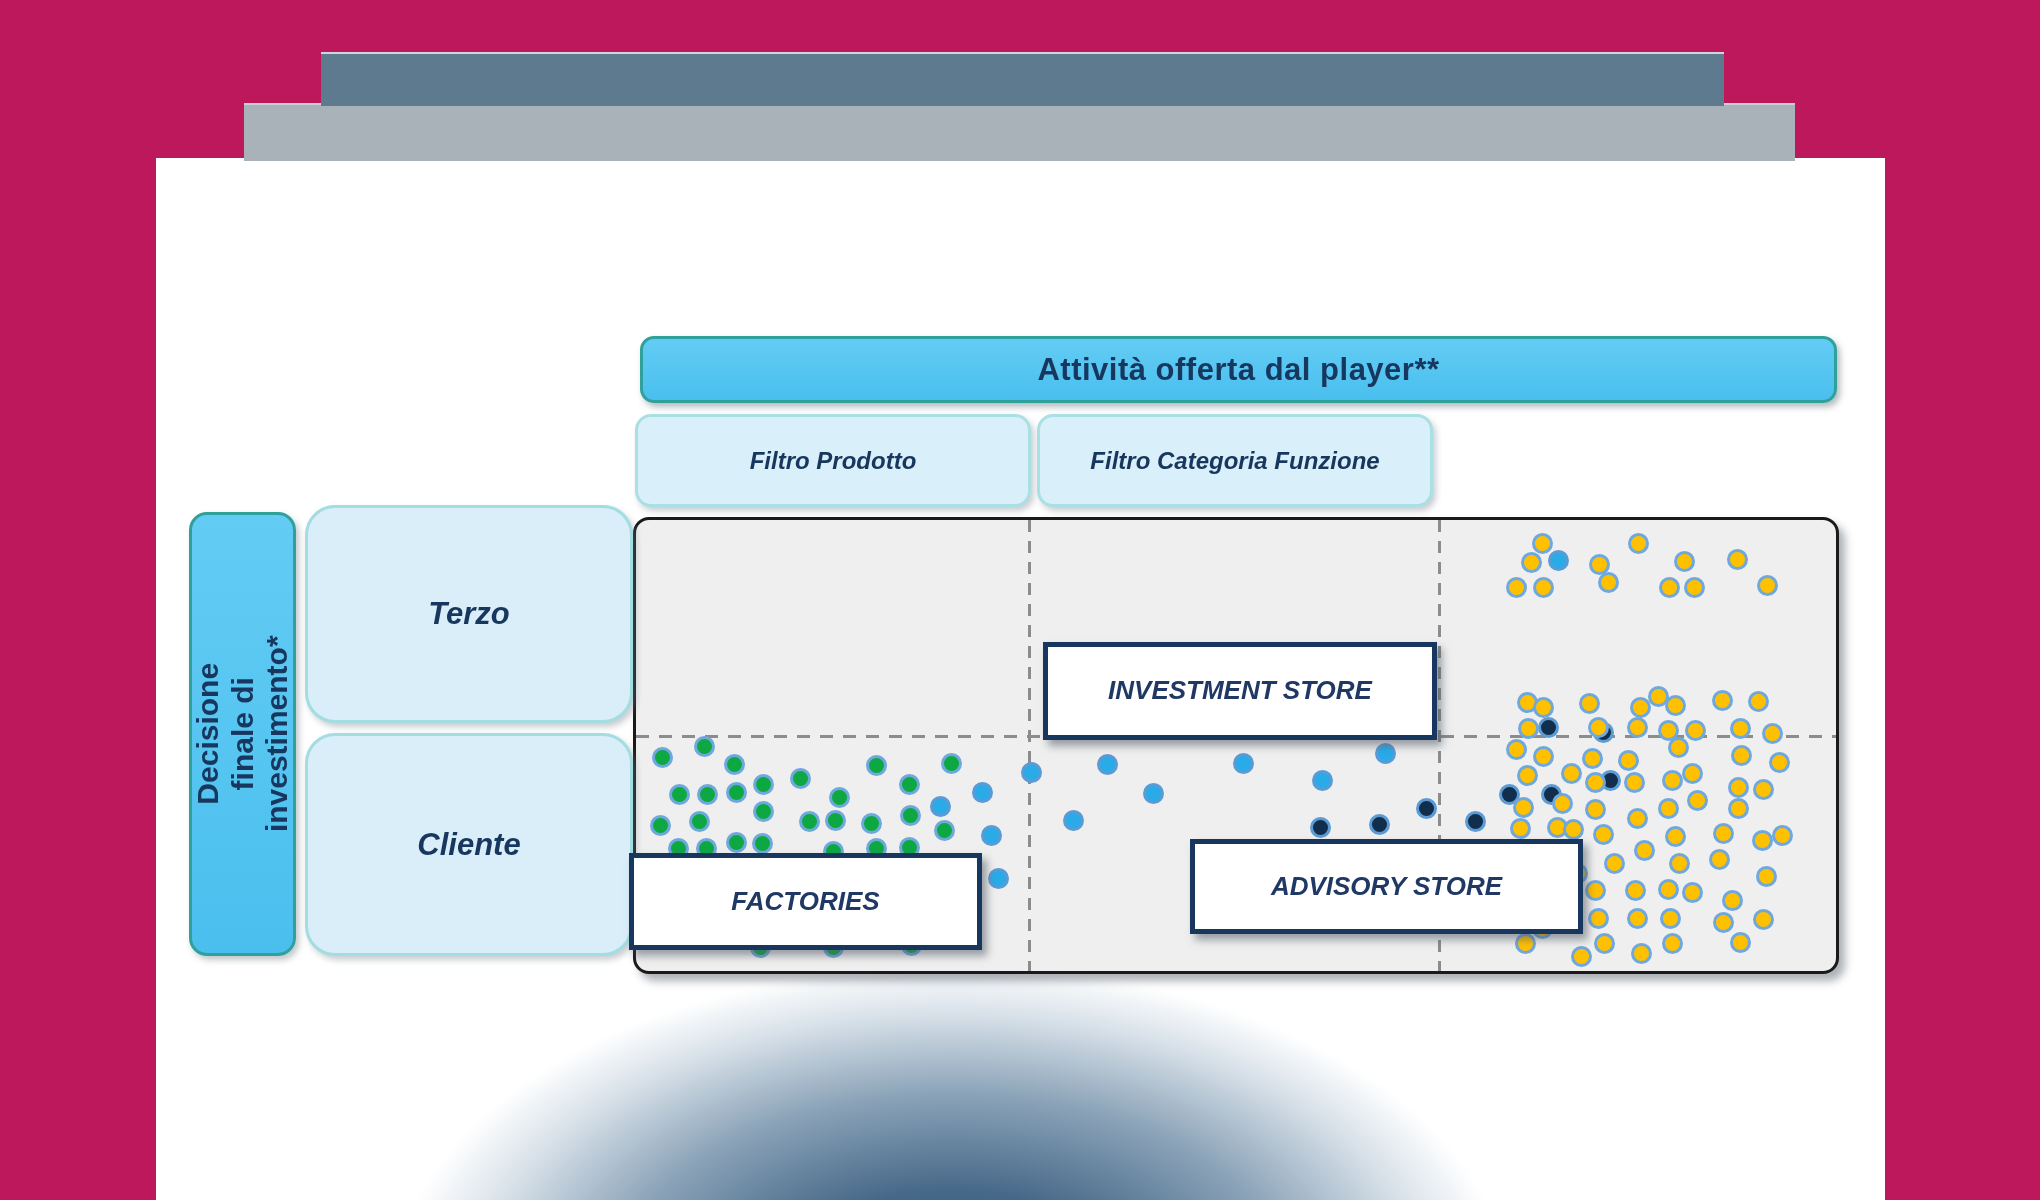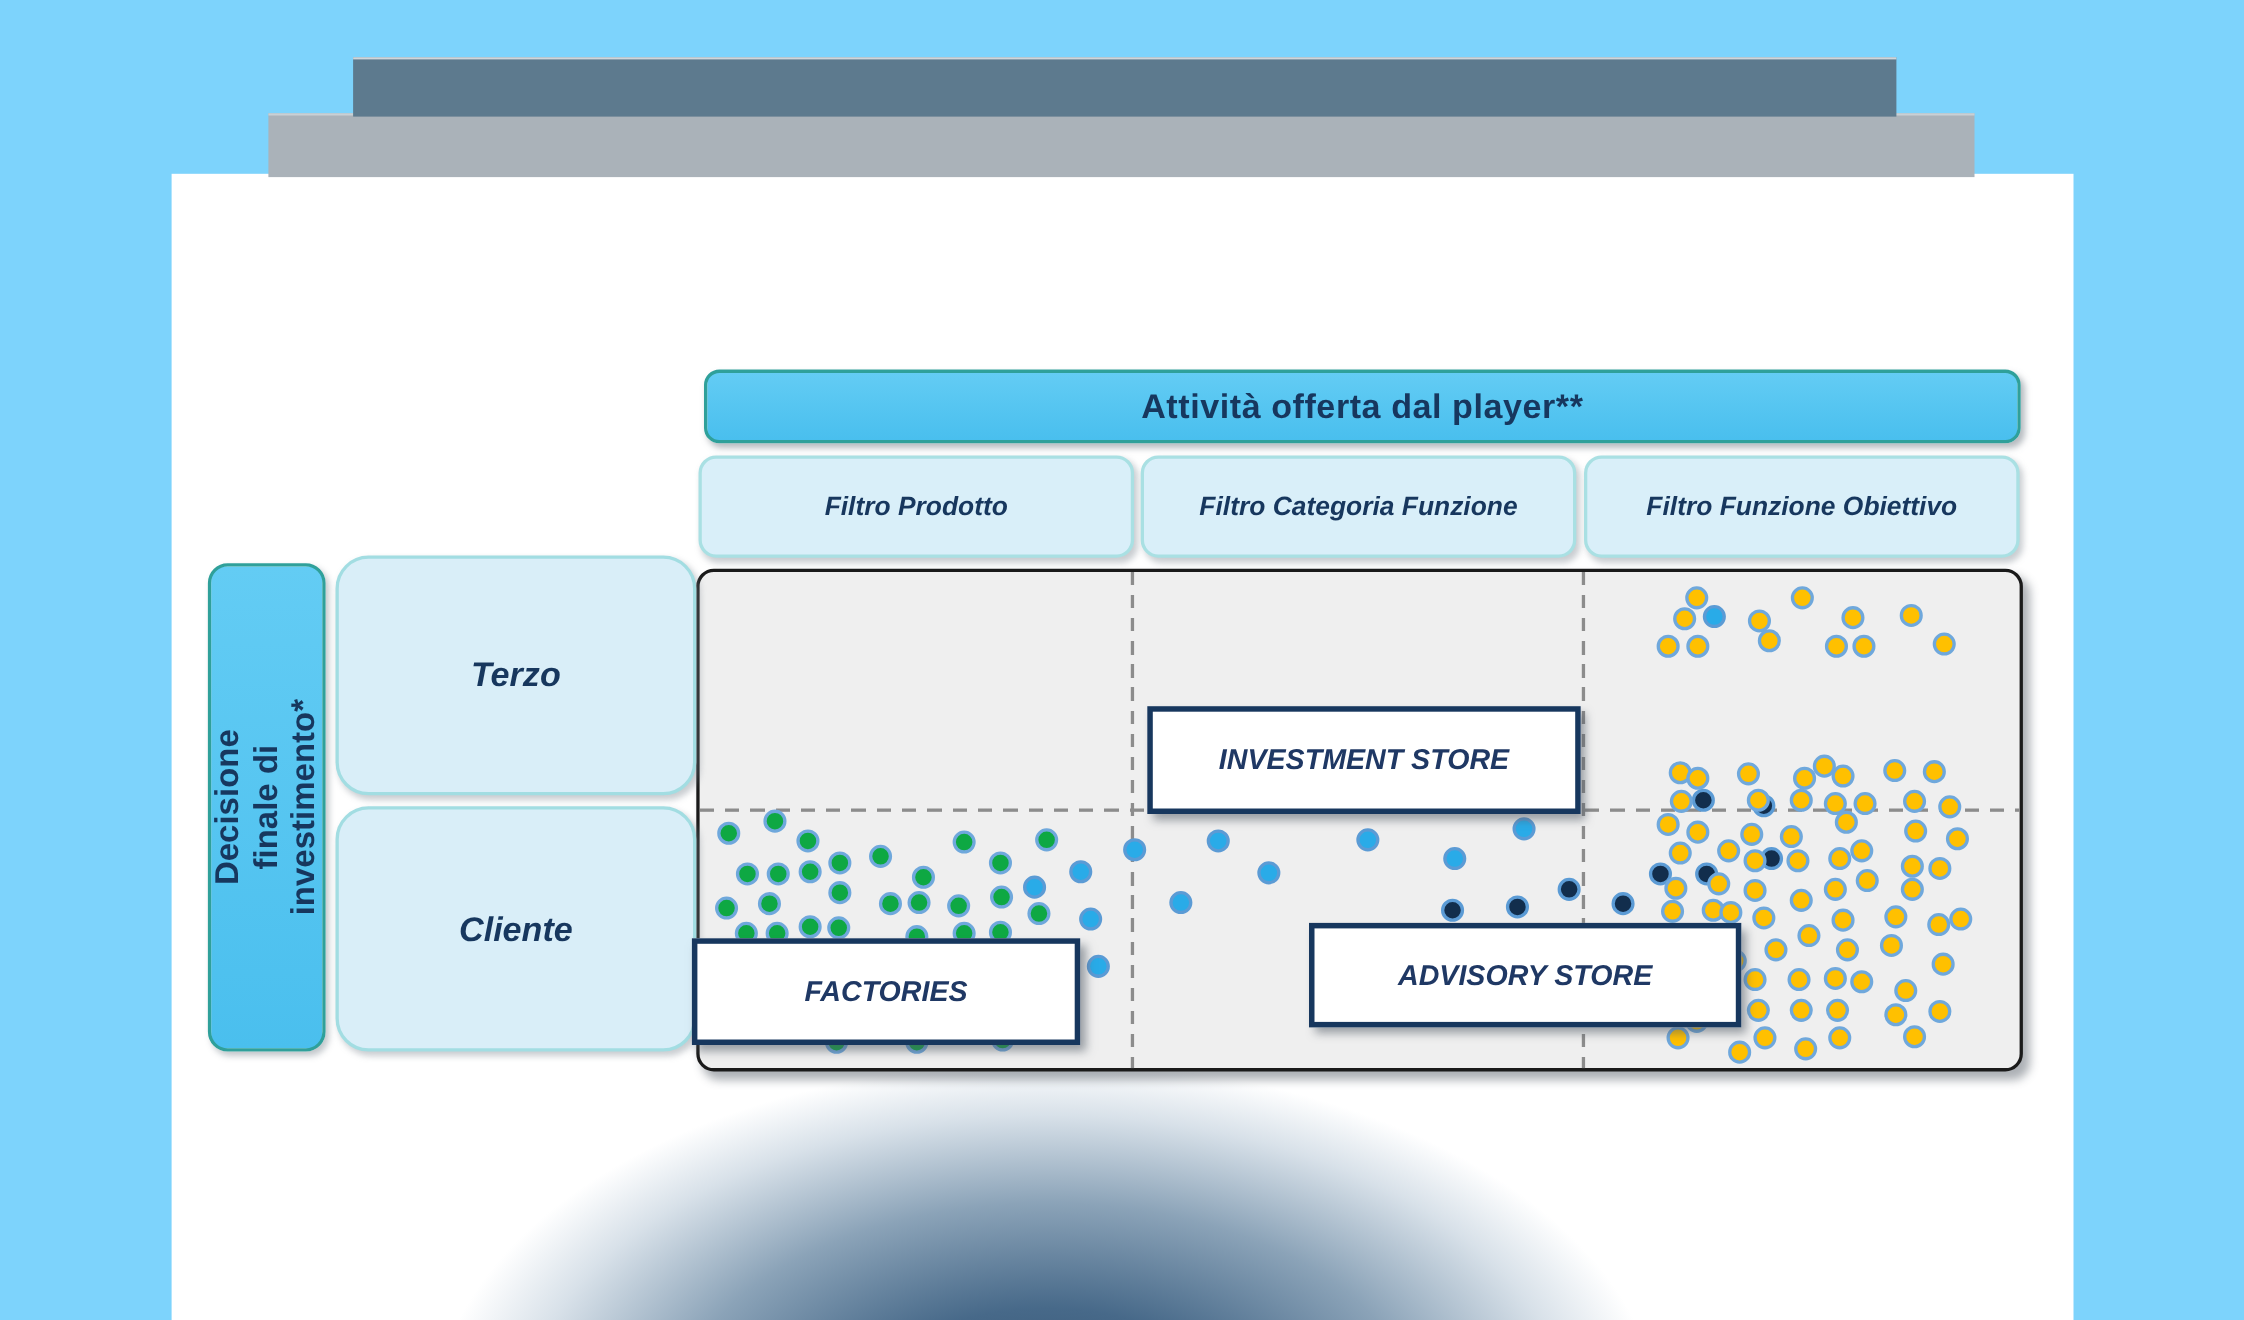--- a/index.html
+++ b/index.html
@@ -1,17 +1,17 @@
 <!DOCTYPE html>
 <html><head>
 <meta charset="utf-8">
 <style>
   html,body{margin:0;padding:0;background:#000;}
   body{width:2040px;height:1200px;overflow:hidden;font-family:"Liberation Sans",sans-serif;}
-  #stage{position:relative;width:2040px;height:1200px;background:#7dd3fc;}
+  #stage{position:relative;width:2040px;height:1200px;background:#be185d;}
 
   .slide{position:absolute;left:156px;top:158px;width:1729px;height:1042px;background:#fff;}
   .glow{position:absolute;left:0;bottom:0;width:100%;height:520px;z-index:0;pointer-events:none;
         background:radial-gradient(ellipse 680px 400px at 46% 118%,
           #2e4d6b 0%, #476989 26%, #8ba3b8 50%, #d8e1e9 70%, rgba(255,255,255,0) 82%);}
 
   .bar-primary{position:absolute;left:321px;top:52px;width:1403px;height:52px;
         background:#5d7a8e;border-top:2px solid #cfd6db;z-index:3;}
   .bar-secondary{position:absolute;left:244px;top:103px;width:1551px;height:56px;
         background:#aab2b9;border-top:2px solid #c9d0d5;z-index:2;}
@@ -79,23 +79,20 @@
 
   <div class="activity-pill">
     <span>Attività offerta dal player**</span>
   </div>
 
   <div class="filter-box filter-1">
     <span>Filtro Prodotto</span>
   </div>
   <div class="filter-box filter-2">
     <span>Filtro Categoria  Funzione</span>
-  </div>
-  <div class="filter-box filter-3">
-    <span>Filtro Funzione Obiettivo</span>
   </div>
 
   <div class="vbar">
     <div class="vbar-text">Decisione finale di
 investimento*</div>
   </div>
 
   <div class="row-box row-terzo">
     <span>Terzo</span>
   </div>

